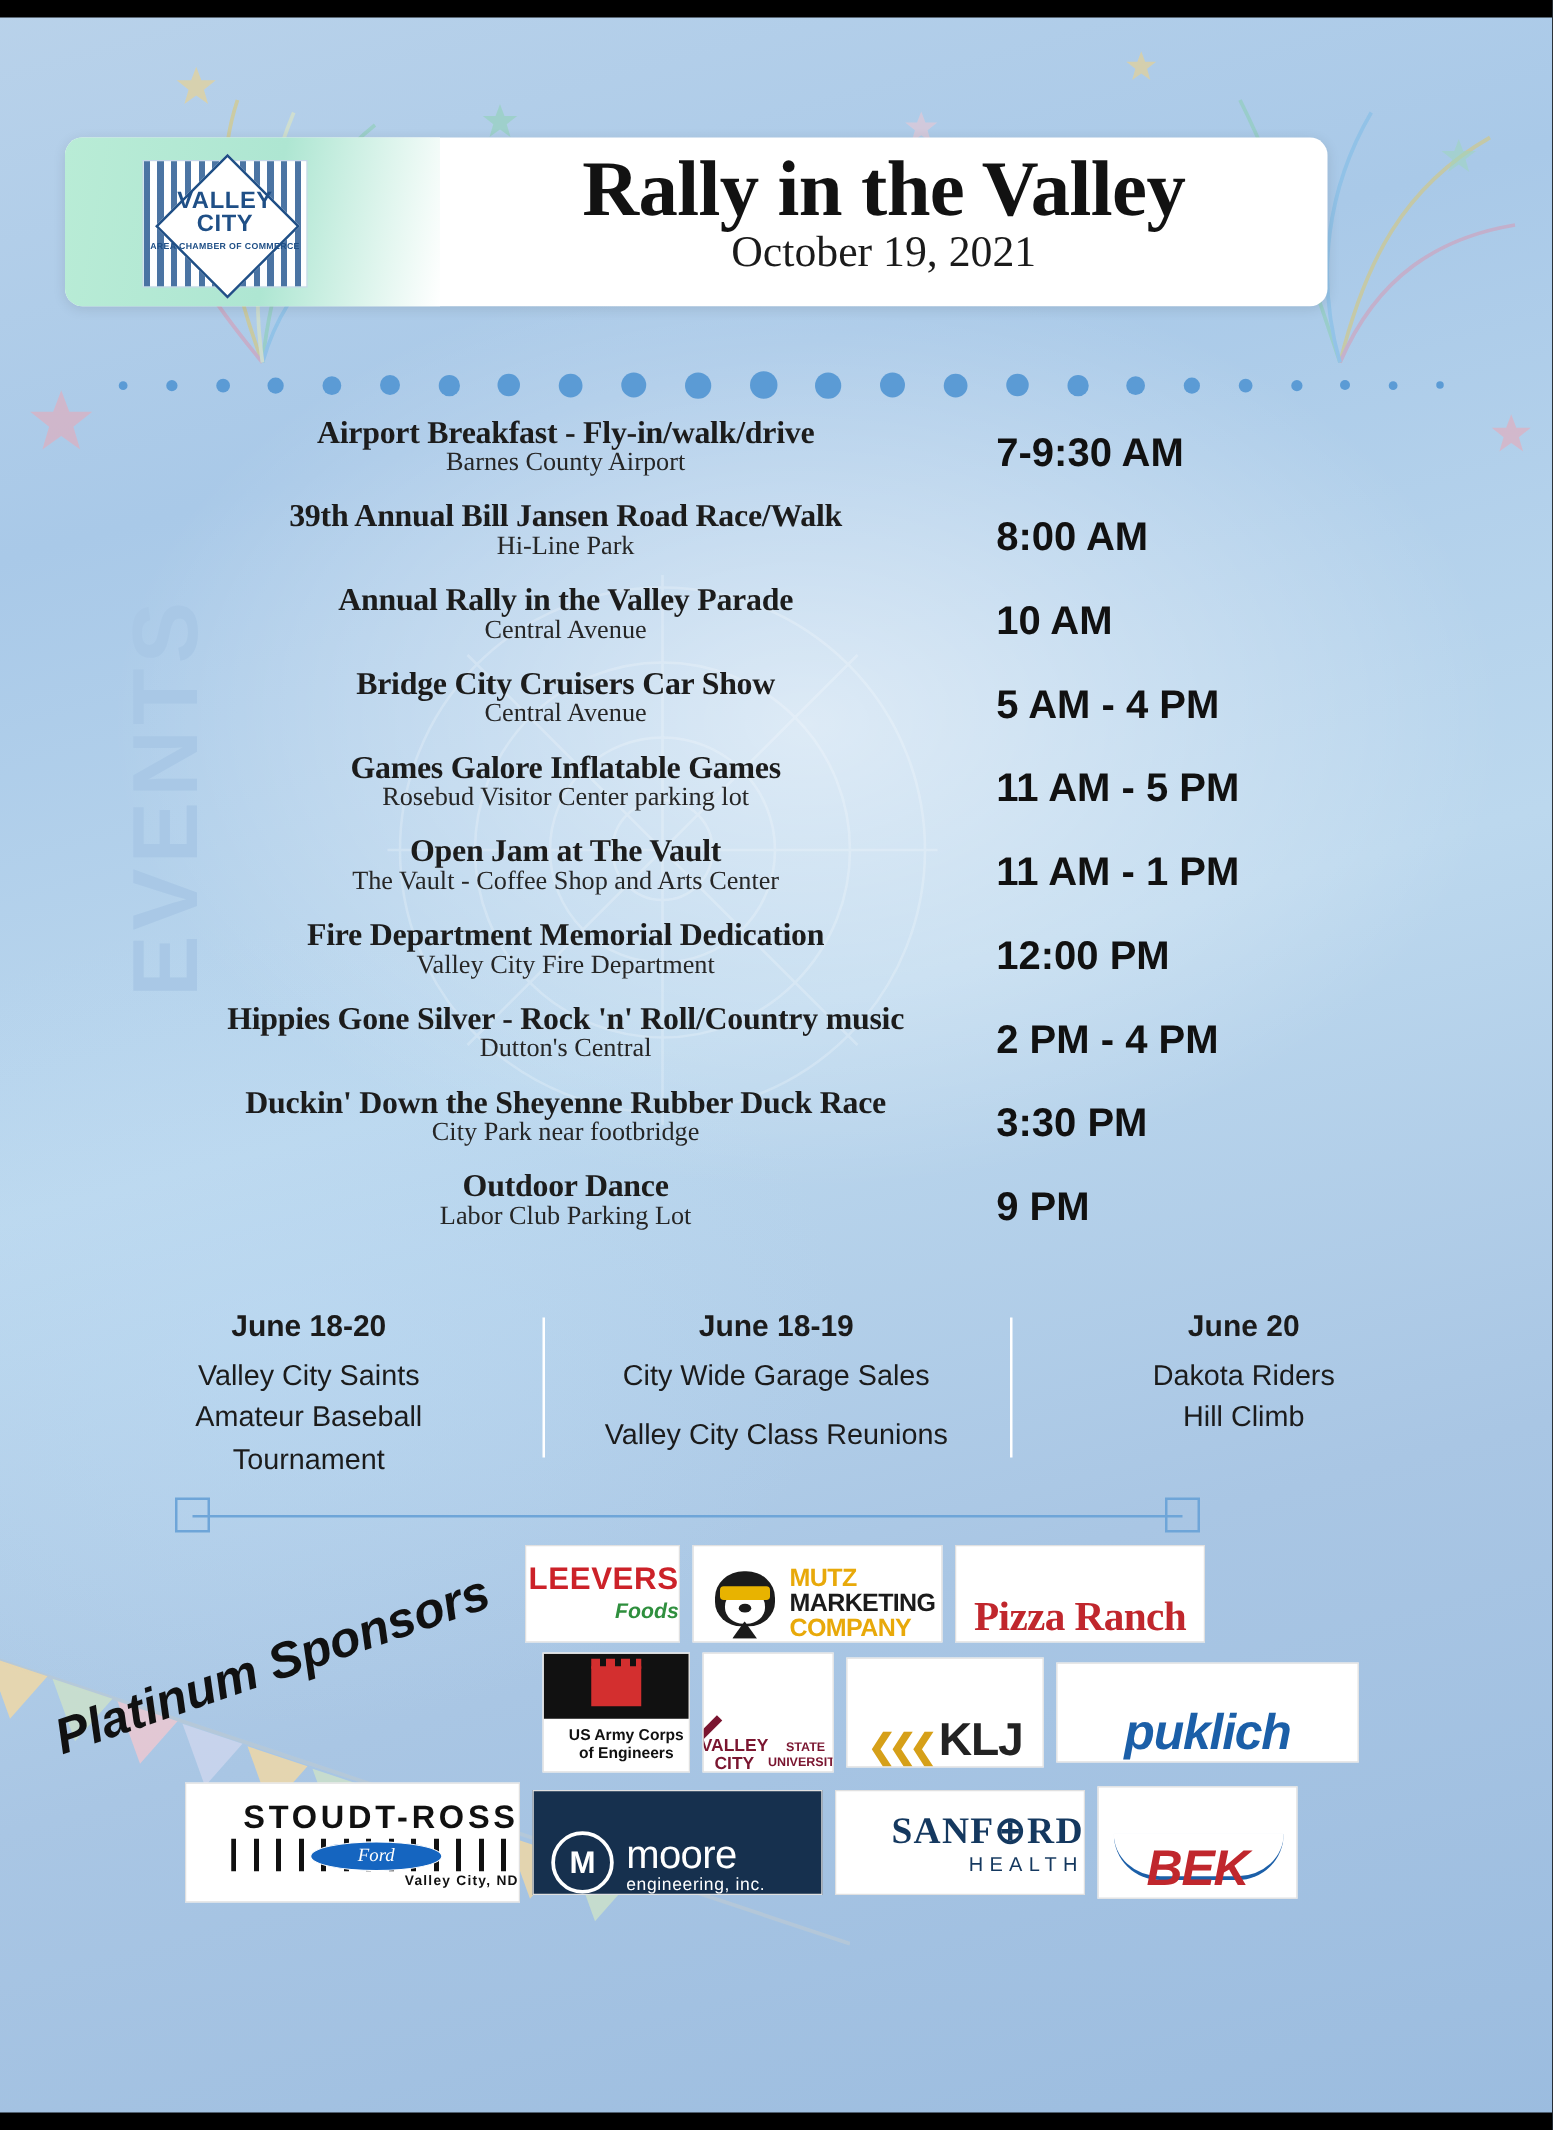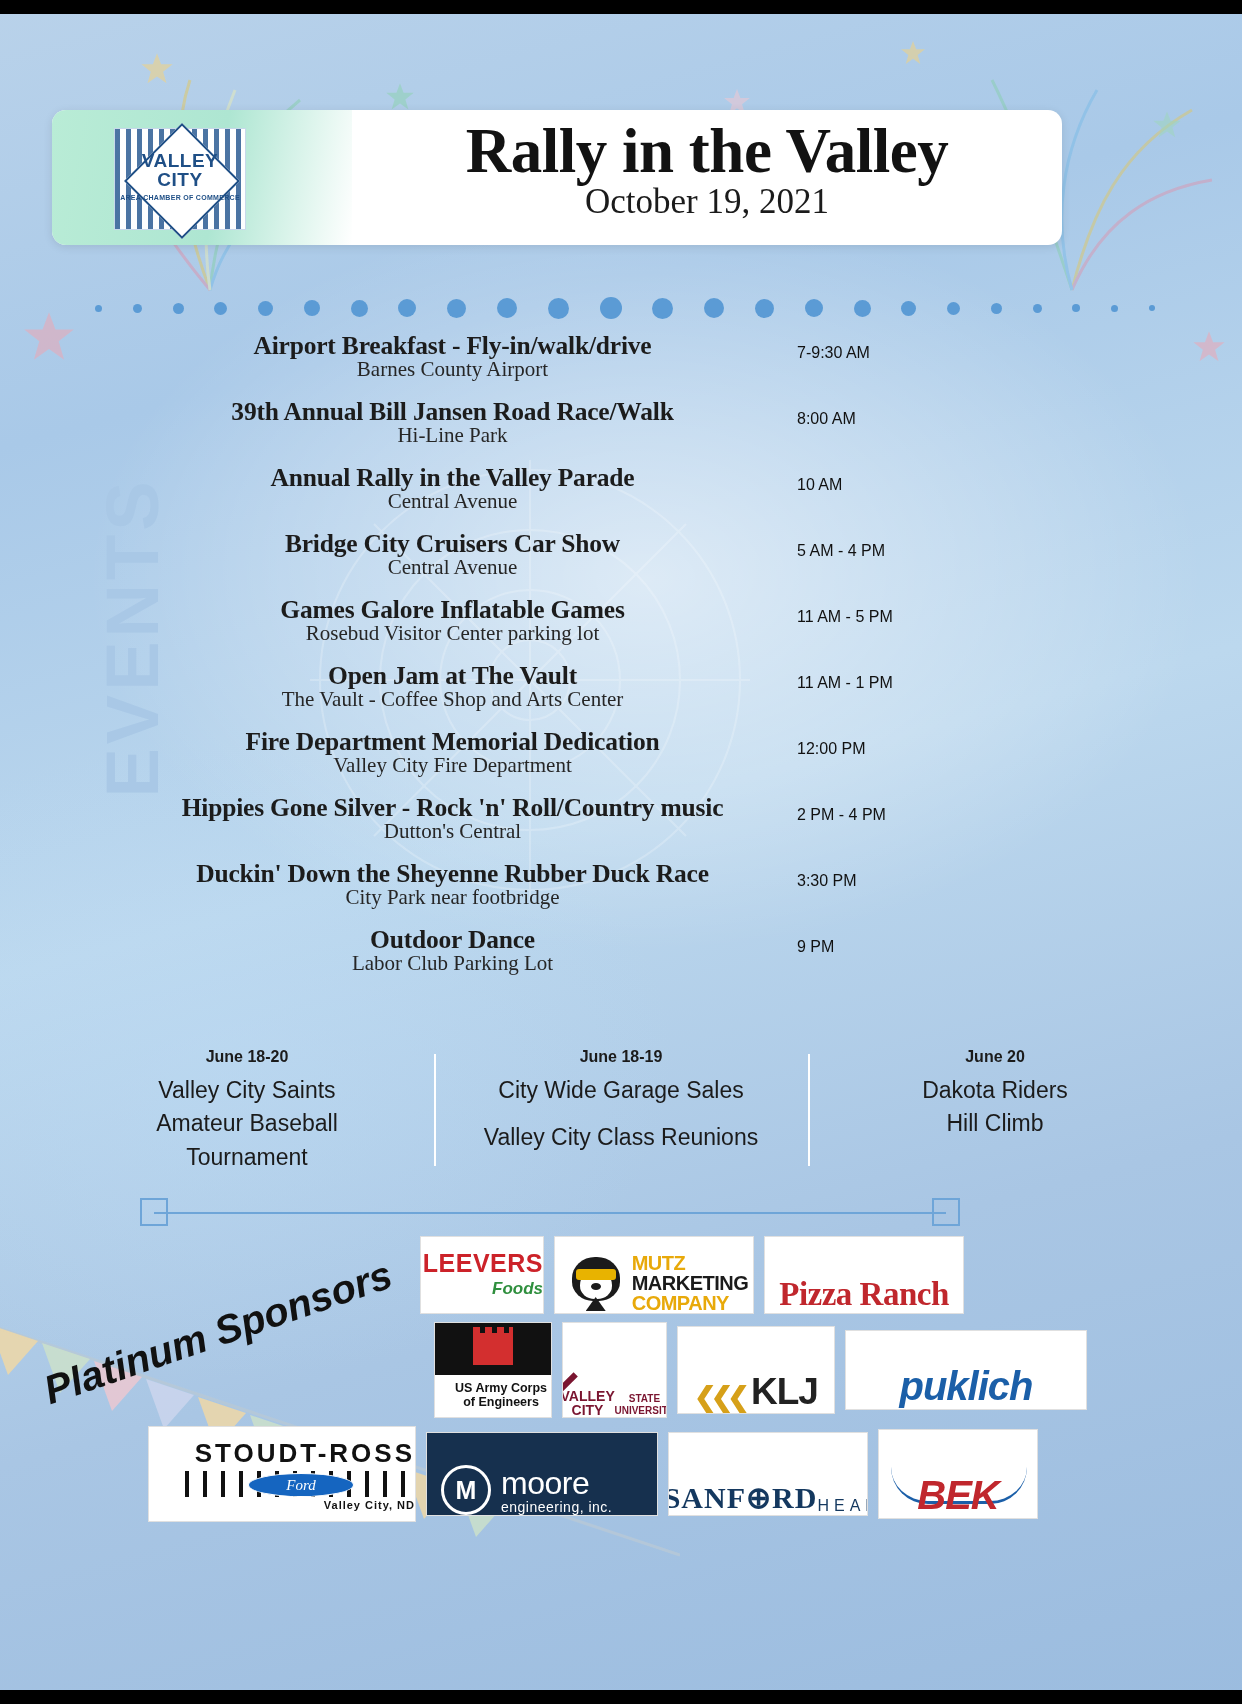--- a/index.html
+++ b/index.html
@@ -198,22 +198,22 @@
     line-height: 1.02;
     letter-spacing: -0.2px;
   }
   .ev-loc {
     font-size: 21px;
     color: #262626;
     line-height: 1.05;
     margin-top: -1px;
   }
   .ev-time {
-    font-size: 16px;
-    font-weight: normal;
+    font-size: 32px;
+    font-weight: bold;
     color: #111;
     padding-top: 11px;
     white-space: nowrap;
   }
 
   
   .multiday {
     position: absolute;
     left: 60px;
     top: 1048px;
@@ -231,21 +231,21 @@
   .md-col + .md-col::before {
     content: "";
     position: absolute;
     left: 0;
     top: 6px;
     width: 2px;
     height: 112px;
     background: #ffffff;
   }
   .md-date {
-    font-size: 16px;
+    font-size: 24px;
     font-weight: bold;
     color: #1b1b1b;
     margin-bottom: 8px;
   }
   .md-line {
     font-size: 23px;
     color: #1b1b1b;
     line-height: 1.45;
   }
 
@@ -412,21 +412,21 @@
   .lg-moore { width: 232px; height: 84px; background: #16304e; color: #fff; justify-content: flex-start; padding-left: 14px; }
   .moore-circle {
     width: 44px; height: 44px; border-radius: 50%; border: 3px solid #fff;
     display: flex; align-items: center; justify-content: center;
     font-size: 25px; font-weight: bold; margin-right: 10px; flex: none;
   }
   .moore-text { text-align: left; }
   .moore-1 { font-size: 32px; color: #fff; letter-spacing: -0.5px; line-height: 1; }
   .moore-2 { font-size: 14px; color: #fff; letter-spacing: 0.5px; }
 
-  .lg-sanford { width: 200px; height: 84px; flex-direction: row; padding-left: 37px; }
+  .lg-sanford { width: 200px; height: 84px; flex-direction: column; padding-left: 37px; }
   .sf-1 { font-family: "Liberation Serif", serif; font-size: 30px; font-weight: bold; color: #14385f; letter-spacing: 1px; }
   .sf-2 { font-size: 16px; color: #14385f; letter-spacing: 5px; margin-top: 2px; }
 
   .lg-bek { width: 160px; height: 90px; position: relative; }
   .bek-text { font-size: 40px; font-weight: bold; font-style: italic; color: #c0272d; letter-spacing: -1px; z-index: 2; }
   .bek-swoosh {
     position: absolute; left: 12px; bottom: 14px; width: 136px; height: 34px;
     border-bottom: 3px solid #1b5fa8; border-radius: 0 0 70px 70px;
   }
 </style>

